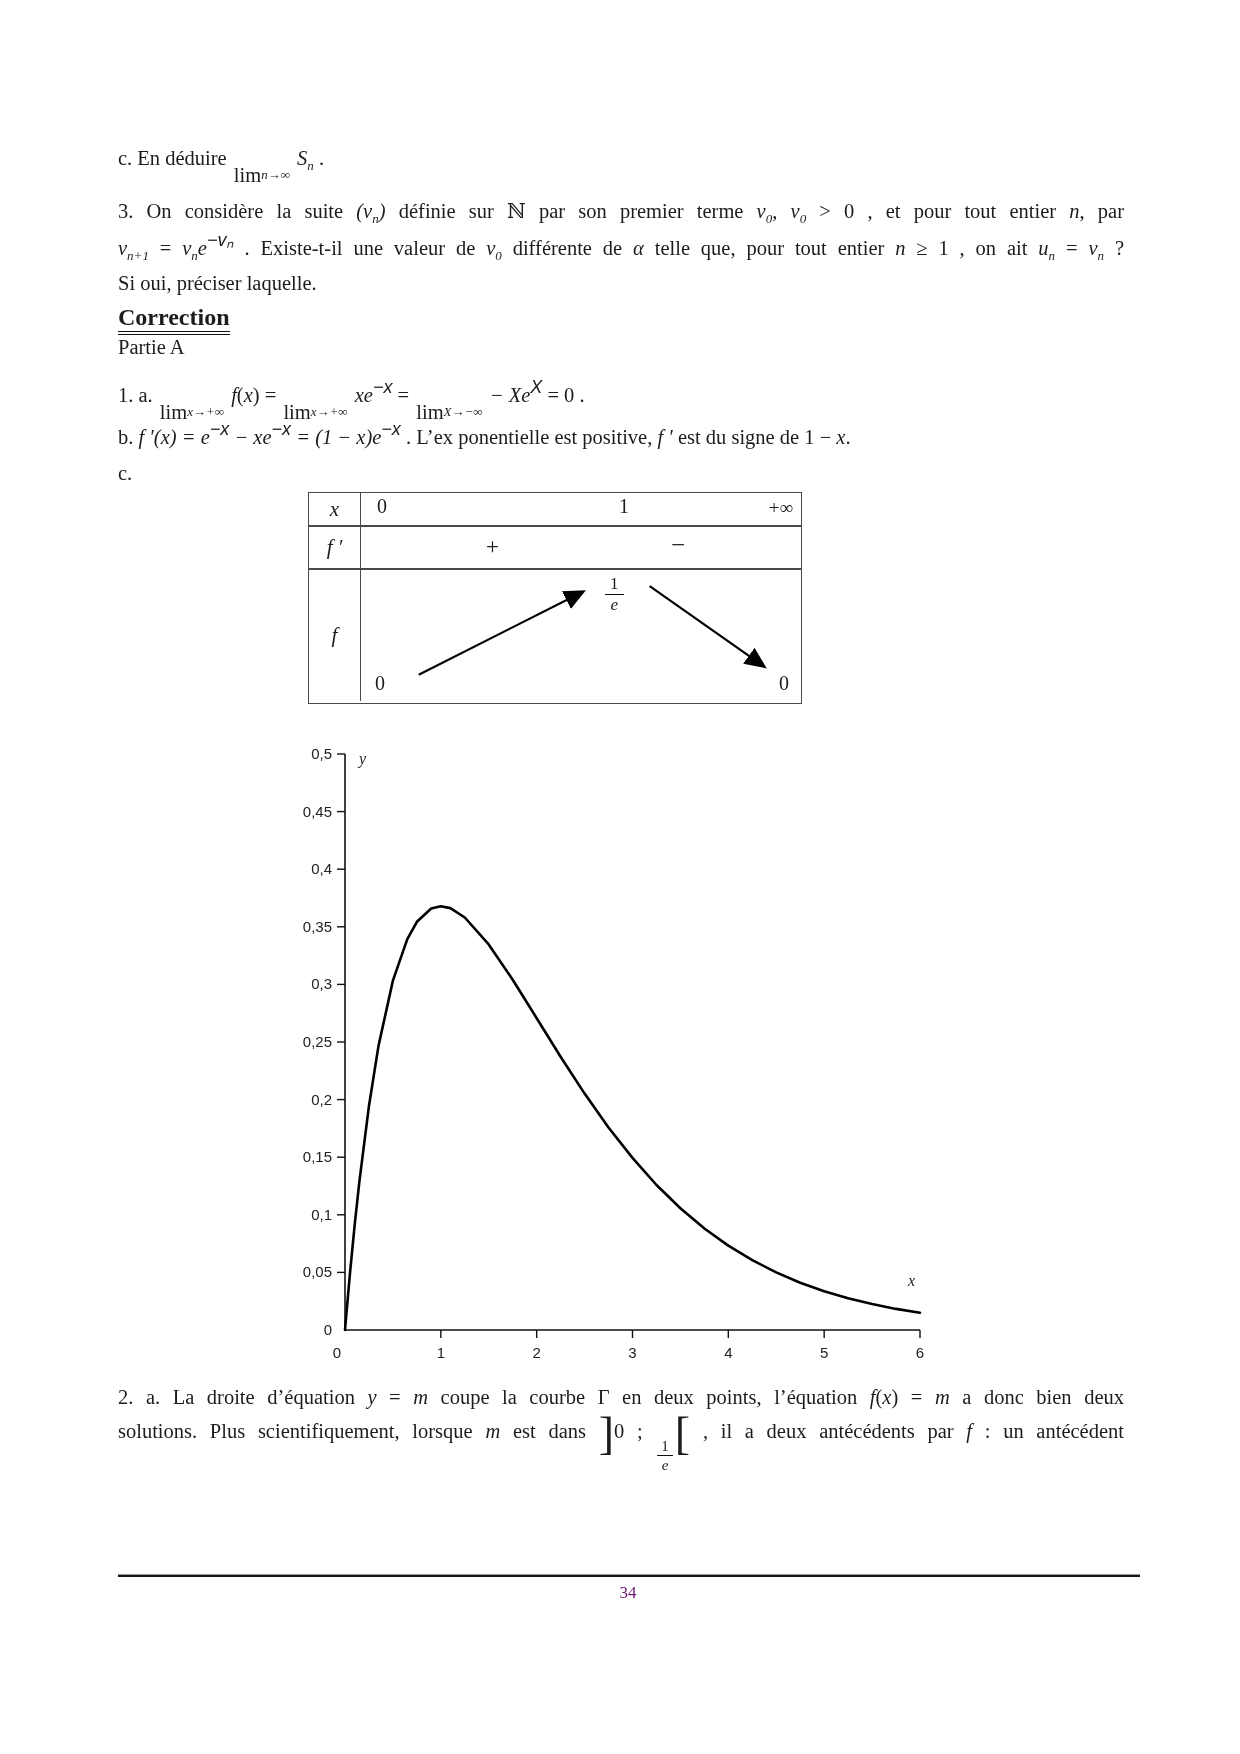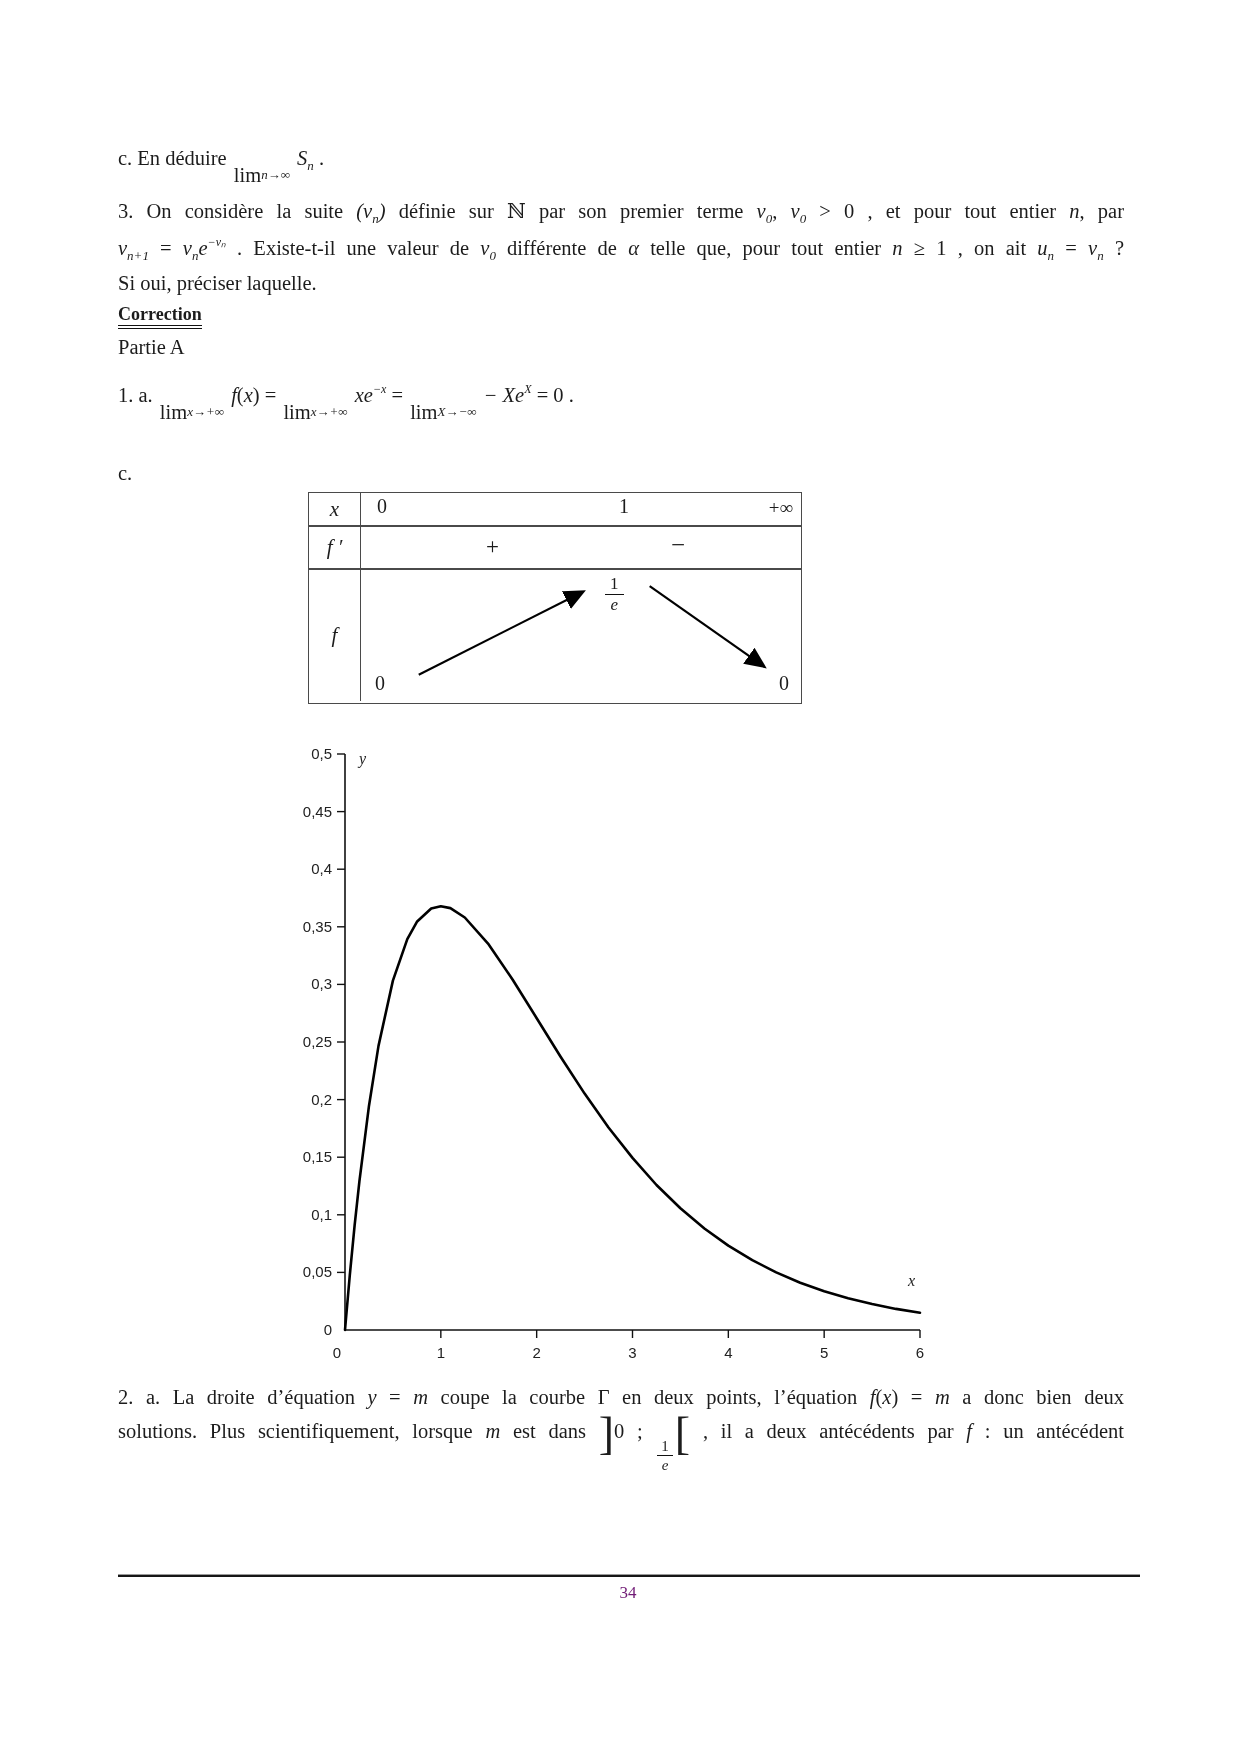--- a/index.html
+++ b/index.html
@@ -3,30 +3,30 @@
 <meta charset="utf-8">
 <style>
   html,body{margin:0;padding:0;background:#e8e8e8;}
   .page{position:relative;width:1240px;height:1754px;background:#ffffff;
         font-family:"Liberation Serif","DejaVu Serif",serif;font-size:20.5px;color:#1c1c1c;
         margin:0 auto;overflow:hidden;padding-left:16px;}
   .tline{position:absolute;left:118px;width:1006px;white-space:nowrap;}
   .just{white-space:normal;text-align:justify;text-align-last:justify;}
   .mr{font-style:normal;}
   .mi{font-style:italic;font-family:"Liberation Serif","DejaVu Serif","DejaVu Sans",serif;}
-  sup{font-size:12px;font-style:italic;vertical-align:9px;line-height:0;font-family:Liberation Serif, serif;}
+  sup{font-size:18px;font-style:italic;vertical-align:9px;line-height:0;font-family:Liberation Sans, sans-serif;}
   sub{font-size:13px;font-style:italic;vertical-align:-5px;line-height:0;font-family:"Liberation Serif","DejaVu Serif","DejaVu Sans",serif;}
   .lim{display:inline-flex;align-items:center;vertical-align:-17px;line-height:1;margin:0 2px;}
   .lim-t{font-style:normal;line-height:1;}
   .lim-u{font-size:13px;font-style:italic;line-height:1.2;font-family:"Liberation Serif","DejaVu Serif","DejaVu Sans",serif;}
   .frac{display:inline-flex;flex-direction:column;align-items:center;vertical-align:-13px;line-height:1;margin:0 2px;}
   .fr-num{font-size:15px;line-height:1.2;border-bottom:1.3px solid #111;padding:0 4px;font-style:normal;}
   .fr-den{font-size:15px;line-height:1.25;font-style:italic;}
   .bigbr{font-size:46px;font-weight:400;vertical-align:-11px;line-height:0;font-style:normal;}
-  .heading{position:absolute;left:118px;top:304px;font-weight:bold;font-size:18px;
+  .heading{position:absolute;left:118px;top:304px;font-weight:bold;font-size:24px;
            border-bottom:4px double #111;padding-bottom:0px;}
   
   .vtable{position:absolute;left:308px;top:492px;width:494px;height:212px;border:1.6px solid #4a4a4a;box-sizing:border-box;}
   .vt-row{display:flex;box-sizing:border-box;}
   .vt-r1{height:34px;border-bottom:2px solid #4a4a4a;}
   .vt-r2{height:43px;border-bottom:2px solid #4a4a4a;}
   .vt-r3{height:131px;}
   .vt-label{width:52px;border-right:1.4px solid #4a4a4a;display:flex;align-items:center;justify-content:center;font-size:21px;box-sizing:border-box;flex:none;}
   .vt-content{flex:1;position:relative;font-size:20px;}
   .vt-content>span{position:absolute;}
@@ -68,20 +68,21 @@
   <div class="tline" style="top:368px;margin-top:16px;"><span class="mr">1. a.  </span><span class="lim">
         <span class="lim-t">lim</span>
         <span class="lim-u">x→+∞</span>
       </span><span class="mi"> f</span><span class="mr">(</span><span class="mi">x</span><span class="mr">) = </span><span class="lim">
         <span class="lim-t">lim</span>
         <span class="lim-u">x→+∞</span>
       </span><span class="mi"> xe</span><sup>−x</sup><span class="mr"> = </span><span class="lim">
         <span class="lim-t">lim</span>
         <span class="lim-u">X→−∞</span>
       </span><span class="mi"> − Xe</span><sup>X</sup><span class="mr"> = 0 .</span></div>
+  <div class="tline" style="top:426px;"><span class="mr">b. </span><span class="mi">f ′(x) = e</span><sup>−x</sup><span class="mi"> − xe</span><sup>−x</sup><span class="mi"> = (1 − x)e</span><sup>−x</sup><span class="mr"> . L’ex ponentielle est positive, </span><span class="mi">f ′</span><span class="mr"> est du signe de 1 − </span><span class="mi">x</span><span class="mr">.</span></div>
   <div class="tline" style="top:462px;">c.</div>
 
   <div class="vtable">
     <div class="vt-row vt-r1">
       <div class="vt-label">
           <span class="mi">x</span>
         </div>
       <div class="vt-content">
         <span class="vt-x0">0</span>
         <span class="vt-x1">1</span>

